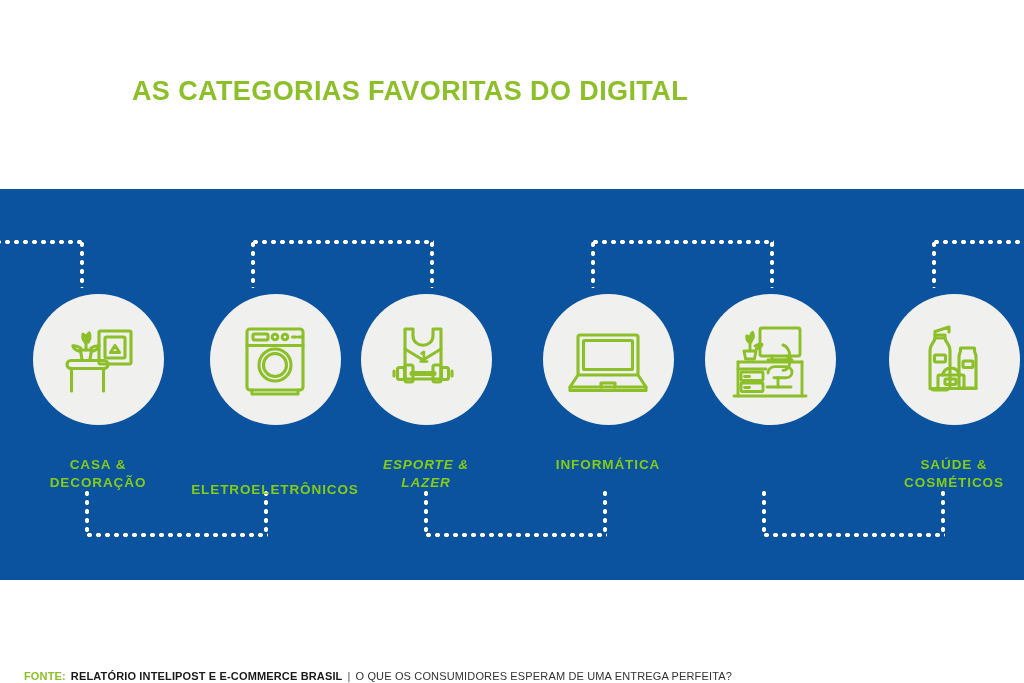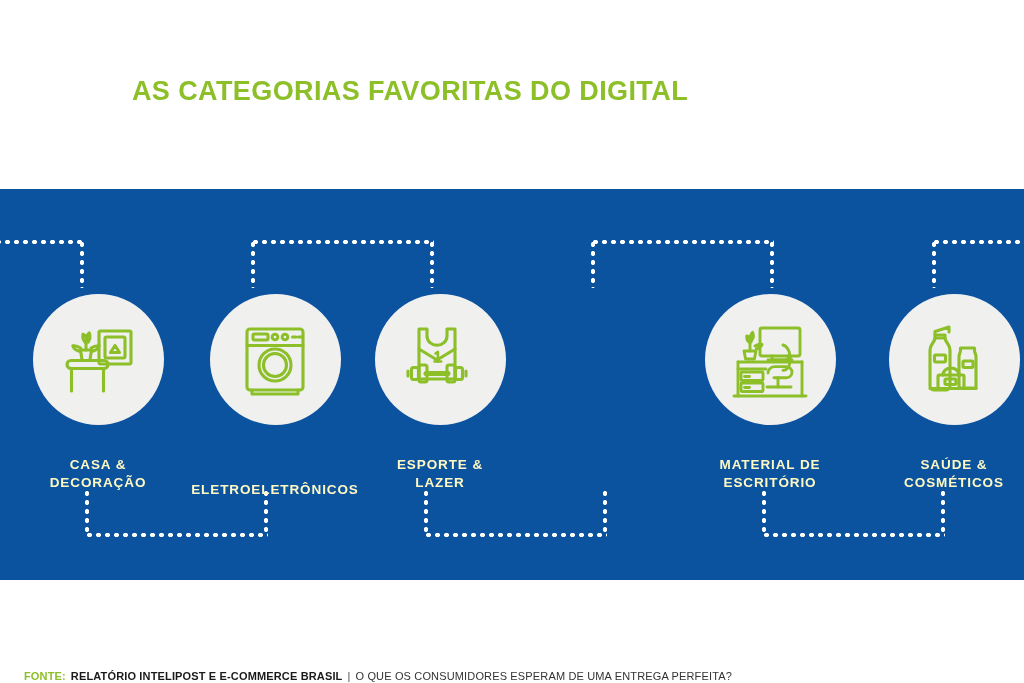--- a/index.html
+++ b/index.html
@@ -92,21 +92,21 @@
     height: 131px;
     border-radius: 50%;
     background: #f0f0ee;
     display: flex;
     align-items: center;
     justify-content: center;
   }
   .cat-circle svg { display: block; }
   .cat-label {
     margin-top: 31px;
-    color: #fef9c3;
+    color: #84cc16;
     font-size: 13.5px;
     font-weight: 700;
     line-height: 1.35;
     letter-spacing: 0.9px;
     text-align: center;
     white-space: pre-line;
   }
 
   
   .footer {
@@ -242,21 +242,21 @@
               <circle cx="43" cy="48" r="16"></circle>
               <circle cx="43" cy="48" r="11.5"></circle>
 
               <path d="M20 73 v4 H66 v-4"></path>
             </svg>
           </span>
         </div>
         <div class="cat-label">ELETROELETRÔNICOS</div>
       </div>
 
-      <div class="cat-item" style="left:356px;">
+      <div class="cat-item" style="left:342px;font-style:italic;">
         <div class="cat-circle">
           <span>
             <svg width="86" height="86" viewBox="0 0 86 86" fill="none" stroke="#8cbf28" stroke-width="3.1" stroke-linecap="round" stroke-linejoin="round">
 
               <path d="M30 12 v7 c0 5.4 4.6 9.2 10 9.2 s10-3.8 10-9.2 V12 h8 v50 H22 V12 Z"></path>
               <path d="M22 32 L40 43 L58 32"></path>
 
               <path d="M38.5 36.5 l2.4-1.6 v9.6" stroke-width="2.6"></path>
               <path d="M37.5 44.5 h6.6" stroke-width="2.6"></path>
 
@@ -270,20 +270,37 @@
 
               <path d="M11 54 v5"></path>
               <path d="M69 54 v5"></path>
             </svg>
           </span>
         </div>
         <div class="cat-label">ESPORTE &amp;
 LAZER</div>
       </div>
 
+      <div class="cat-item" style="left:524px;">
+        <div class="cat-circle">
+          <span>
+            <svg width="86" height="86" viewBox="0 0 86 86" fill="none" stroke="#8cbf28" stroke-width="3.1" stroke-linecap="round" stroke-linejoin="round">
+
+              <rect x="13" y="18" width="60" height="40" rx="2"></rect>
+              <rect x="18.5" y="23.5" width="49" height="29" rx="1"></rect>
+
+              <path d="M13 58 L5 70 h76 L73 58"></path>
+              <path d="M5 70 v3.5 h76 V70"></path>
+
+              <path d="M36 70 v-4 h14 v4"></path>
+            </svg>
+          </span>
+        </div>
+        <div class="cat-label">INFORMÁTICA</div>
+      </div>
 
       <div class="cat-item" style="left:686px;">
         <div class="cat-circle">
           <span>
             <svg width="86" height="86" viewBox="0 0 86 86" fill="none" stroke="#8cbf28" stroke-width="2.9" stroke-linecap="round" stroke-linejoin="round">
 
               <rect x="33" y="11" width="40" height="28" rx="2"></rect>
               <path d="M45 39 v4 h16 v-4"></path>
               <path d="M41 43 h24"></path>
 
@@ -305,22 +322,20 @@
 
               <path d="M56 28 c6 2 8 10 7 17 -0.8 5.6-3.6 8.4-7 8.4"></path>
               <path d="M41 56 c0-3.6 3-6.4 7-6.4 h11 c3.4 0 6 2.6 6 5.6 0 3.2-2.8 5.6-6.2 5.6 H47"></path>
               <path d="M51 61 v9"></path>
               <path d="M40 70 h24"></path>
 
               <path d="M7 79 h72"></path>
             </svg>
           </span>
         </div>
-        <div class="cat-label">MATERIAL DE
-ESCRITÓRIO</div>
       </div>
 
       <div class="cat-item" style="left:870px;">
         <div class="cat-circle">
           <span>
             <svg width="86" height="86" viewBox="0 0 86 86" fill="none" stroke="#8cbf28" stroke-width="3.1" stroke-linecap="round" stroke-linejoin="round">
 
               <path d="M19 33 c0-6 5-8 5-12 V18 h10 v3 c0 4 5 6 5 12 v36 c0 2.2-1.6 4-3.6 4 H22.6 c-2 0-3.6-1.8-3.6-4 Z"></path>
               <path d="M24 18 v-3.5 l14-4.5 v5"></path>
               <path d="M24 21 h10"></path>

